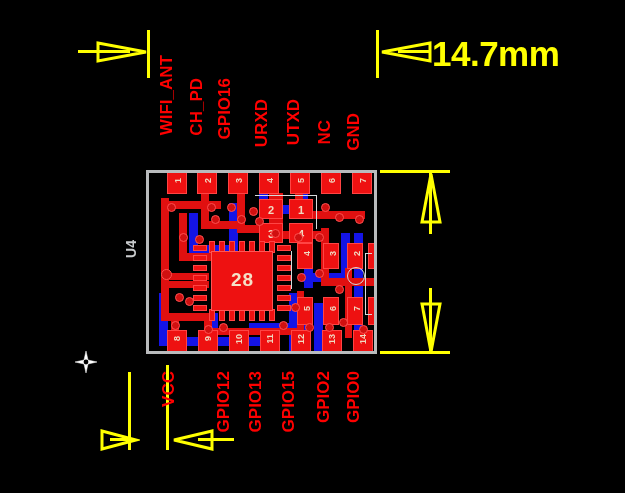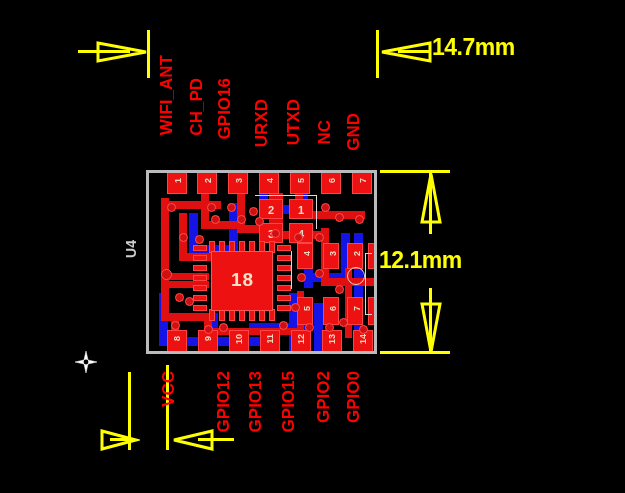--- a/index.html
+++ b/index.html
@@ -16,21 +16,21 @@
     height: 493px;
     background: #000000;
     overflow: hidden;
   }
   .abs { position: absolute; }
 
   
   .dim-text {
     color: #ffff00;
     font-family: "Liberation Sans", sans-serif;
-    font-size: 23px;
+    font-size: 35px;
     font-weight: bold;
     letter-spacing: -0.5px;
     white-space: nowrap;
     line-height: 1;
   }
   .ext-line {
     background: #ffff00;
   }
   .dim-line {
     background: #ffff00;
@@ -156,21 +156,20 @@
   <svg class="abs" style="left:418px; top:172px;" width="26" height="54" viewBox="0 0 26 54">
     <polygon points="13,2 22,50 4,50" fill="none" stroke="#ffff00" stroke-width="3"></polygon>
   </svg>
 
   <div class="abs dim-line" style="left:429px; top:288px; width:3px; height:64px;"></div>
 
   <svg class="abs" style="left:418px; top:300px;" width="26" height="54" viewBox="0 0 26 54">
     <polygon points="13,52 22,4 4,4" fill="none" stroke="#ffff00" stroke-width="3"></polygon>
   </svg>
 
-  <div class="abs dim-text" style="left:379px; top:249px;">12.1mm</div>
 
   <div class="abs ext-line" style="left:128px; top:372px; width:3px; height:78px;"></div>
   <div class="abs ext-line" style="left:166px; top:365px; width:3px; height:85px;"></div>
 
   <div class="abs dim-line" style="left:110px; top:438px; width:24px; height:3px;"></div>
   <svg class="abs" style="left:100px; top:427px;" width="40" height="26" viewBox="0 0 40 26">
     <polygon points="2,4 36,13 2,22" fill="none" stroke="#ffff00" stroke-width="3"></polygon>
   </svg>
 
   <div class="abs dim-line" style="left:198px; top:438px; width:36px; height:3px;"></div>
@@ -359,21 +358,21 @@
 
       <div class="pad" style="left:128px; top:72px; width:14px; height:6px;"></div>
       <div class="pad" style="left:128px; top:82px; width:14px; height:6px;"></div>
       <div class="pad" style="left:128px; top:92px; width:14px; height:6px;"></div>
       <div class="pad" style="left:128px; top:102px; width:14px; height:6px;"></div>
       <div class="pad" style="left:128px; top:112px; width:14px; height:6px;"></div>
       <div class="pad" style="left:128px; top:122px; width:14px; height:6px;"></div>
       <div class="pad" style="left:128px; top:132px; width:14px; height:6px;"></div>
 
       <div id="chip-body" style="left:62px; top:78px; width:62px; height:60px;"></div>
-      <div id="chip-label" style="left:82px; top:96px;">18</div>
+      <div id="chip-label" style="left:82px; top:96px;">28</div>
 
       <div class="via" style="left:18px; top:30px; width:9px; height:9px;"></div>
       <div class="via" style="left:30px; top:60px; width:9px; height:9px;"></div>
       <div class="via" style="left:12px; top:96px; width:11px; height:11px;"></div>
       <div class="via" style="left:46px; top:62px; width:9px; height:9px;"></div>
       <div class="via" style="left:62px; top:42px; width:9px; height:9px;"></div>
       <div class="via" style="left:88px; top:42px; width:9px; height:9px;"></div>
       <div class="via" style="left:100px; top:34px; width:9px; height:9px;"></div>
       <div class="via" style="left:58px; top:30px; width:9px; height:9px;"></div>
       <div class="via" style="left:78px; top:30px; width:9px; height:9px;"></div>

